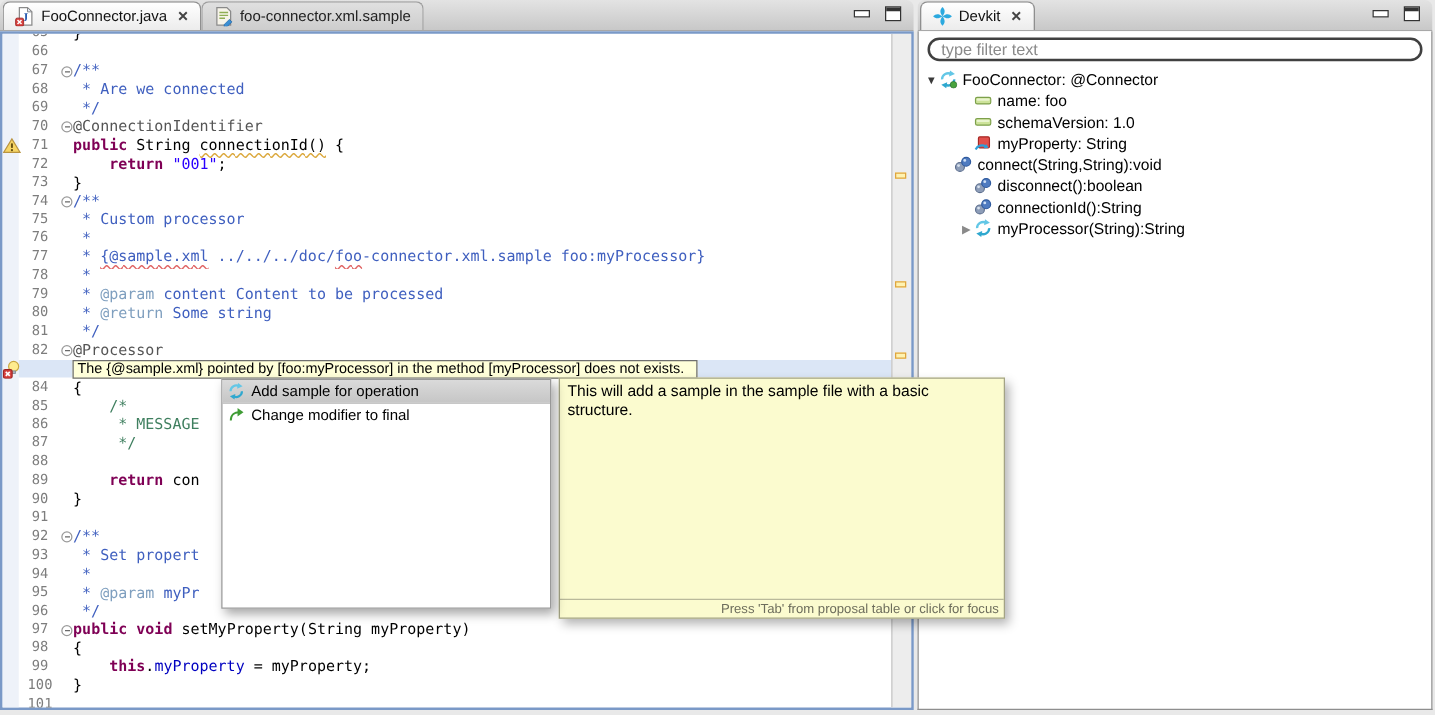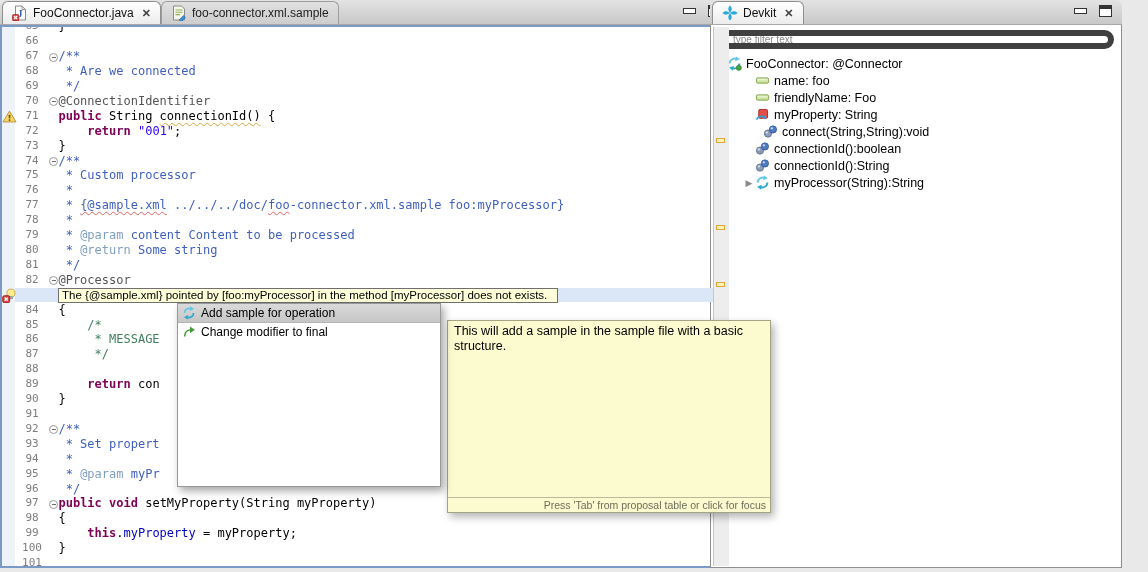--- a/index.html
+++ b/index.html
@@ -58,32 +58,32 @@
                background:var(--tooltip-bg);border:1px solid #6f6f6f;box-sizing:border-box;
                font-size:11.5px;line-height:12.5px;color:#000;padding:0 3px;white-space:nowrap;overflow:hidden;}
 
   
   #qf-popup{position:absolute;left:177px;top:303px;width:264px;height:184px;background:#fff;
             border:1px solid #989898;box-shadow:3px 4px 8px rgba(0,0,0,.35);z-index:40;box-sizing:border-box;}
   .qf-item{display:flex;align-items:center;gap:5px;height:18px;padding:0 4px;font-size:12px;color:#000;cursor:pointer;}
   .qf-item.selected{background:linear-gradient(#dadada,#c6c6c6);border-bottom:1px solid #b5b5b5;}
   .qf-item .qicon{width:14px;height:14px;flex:0 0 auto;}
   .qf-item .qicon svg{width:14px;height:14px;display:block;}
-  #qf-info{position:absolute;left:447px;top:320px;width:324px;height:193px;background:var(--info-bg);
+  #qf-info{position:absolute;left:447px;top:302px;width:357px;height:193px;background:var(--info-bg);
            border:1px solid #a3a385;box-shadow:3px 4px 8px rgba(0,0,0,.3);z-index:39;box-sizing:border-box;}
   #qf-info .body{padding:3px 6px;font-size:12.5px;color:#000;line-height:15px;}
   #qf-info .footer{position:absolute;left:0;right:0;bottom:0;height:15px;border-top:1px solid #b9b99a;
                    font-size:10.5px;color:#6d6d5c;text-align:right;padding:1px 4px 0 0;box-sizing:border-box;}
 
   
-  #devkit-group{left:710px;top:0;width:412px;height:568px;}
+  #devkit-group{left:734px;top:0;width:412px;height:568px;}
   #devkit-content{position:absolute;left:0;top:25px;right:0;bottom:0;background:#fff;
                   border:1px solid #8e8e8e;border-top:none;box-sizing:border-box;}
-  #filter-input{position:absolute;left:7px;right:7px;top:5px;height:19px;border:6px solid #404040;
-                border-radius:10px;font-size:10px;padding:0 9px;color:#555;outline:none;box-sizing:border-box;background:#fff;}
+  #filter-input{position:absolute;left:7px;right:7px;top:5px;height:19px;border:2px solid #404040;
+                border-radius:10px;font-size:13px;padding:0 9px;color:#555;outline:none;box-sizing:border-box;background:#fff;}
   #filter-input::placeholder{color:#8a8a8a;}
   #tree{position:absolute;left:0;right:0;top:30px;bottom:0;overflow:hidden;}
   .trow{display:flex;align-items:center;height:17px;font-size:12.5px;color:#000;white-space:nowrap;cursor:default;}
   .trow .exp{width:12px;text-align:center;font-size:9px;flex:0 0 auto;}
   .exp.down{color:#3a3a3a;} .exp.right{color:#8a8a8a;}
   .trow .nicon{width:15px;height:15px;margin-right:4px;flex:0 0 auto;}
   .trow .nicon svg{width:15px;height:15px;display:block;}
 </style>
 </head>
 <body>
@@ -301,53 +301,53 @@
             </span>
             <span class="tlabel">name: foo</span>
           </div>
           <div class="trow" style="padding-left: 44px;">
             <span class="nicon">
               <svg viewBox="0 0 16 16">
                 <rect x="1.5" y="5.2" width="13" height="5.6" rx="1.4" fill="#cde39a" stroke="#7da04b"></rect>
                 <rect x="2.5" y="6.1" width="11" height="2" rx="1" fill="#e9f4cf"></rect>
               </svg>
             </span>
-            <span class="tlabel">friendlyName: Foo</span>
+            <span class="tlabel">schemaVersion: 1.0</span>
           </div>
           <div class="trow" style="padding-left: 44px;">
             <span class="nicon">
               <svg viewBox="0 0 16 16">
                 <rect x="4" y="2.6" width="9.4" height="9.4" rx="1.2" fill="#e2504c" stroke="#a62824"></rect>
                 <path d="M1.6 13.4 C3.2 9.8 7.4 9.2 10.4 10.8" fill="none" stroke="#2d9fd8" stroke-width="1.8"></path>
                 <polygon points="12.6,12 8.4,12.6 10.6,8.8" fill="#2d9fd8"></polygon>
               </svg>
             </span>
             <span class="tlabel">myProperty: String</span>
           </div>
-          <div class="trow" style="padding-left: 52px;">
+          <div class="trow" style="padding-left: 28px;">
             <span class="nicon">
               <svg viewBox="0 0 16 16">
                 <circle cx="5.3" cy="10.2" r="3.8" fill="#8d9db8" stroke="#5d6f8e"></circle>
                 <circle cx="4.1" cy="9" r="1.2" fill="#d8e2ee"></circle>
                 <circle cx="10.6" cy="5.8" r="3.8" fill="#4f7bc0" stroke="#2f5a9e"></circle>
                 <circle cx="9.4" cy="4.6" r="1.2" fill="#cfe0f5"></circle>
               </svg>
             </span>
             <span class="tlabel">connect(String,String):void</span>
           </div>
           <div class="trow" style="padding-left: 44px;">
             <span class="nicon">
               <svg viewBox="0 0 16 16">
                 <circle cx="5.3" cy="10.2" r="3.8" fill="#8d9db8" stroke="#5d6f8e"></circle>
                 <circle cx="4.1" cy="9" r="1.2" fill="#d8e2ee"></circle>
                 <circle cx="10.6" cy="5.8" r="3.8" fill="#4f7bc0" stroke="#2f5a9e"></circle>
                 <circle cx="9.4" cy="4.6" r="1.2" fill="#cfe0f5"></circle>
               </svg>
             </span>
-            <span class="tlabel">connectionId():boolean</span>
+            <span class="tlabel">disconnect():boolean</span>
           </div>
           <div class="trow" style="padding-left: 44px;">
             <span class="nicon">
               <svg viewBox="0 0 16 16">
                 <circle cx="5.3" cy="10.2" r="3.8" fill="#8d9db8" stroke="#5d6f8e"></circle>
                 <circle cx="4.1" cy="9" r="1.2" fill="#d8e2ee"></circle>
                 <circle cx="10.6" cy="5.8" r="3.8" fill="#4f7bc0" stroke="#2f5a9e"></circle>
                 <circle cx="9.4" cy="4.6" r="1.2" fill="#cfe0f5"></circle>
               </svg>
             </span>

